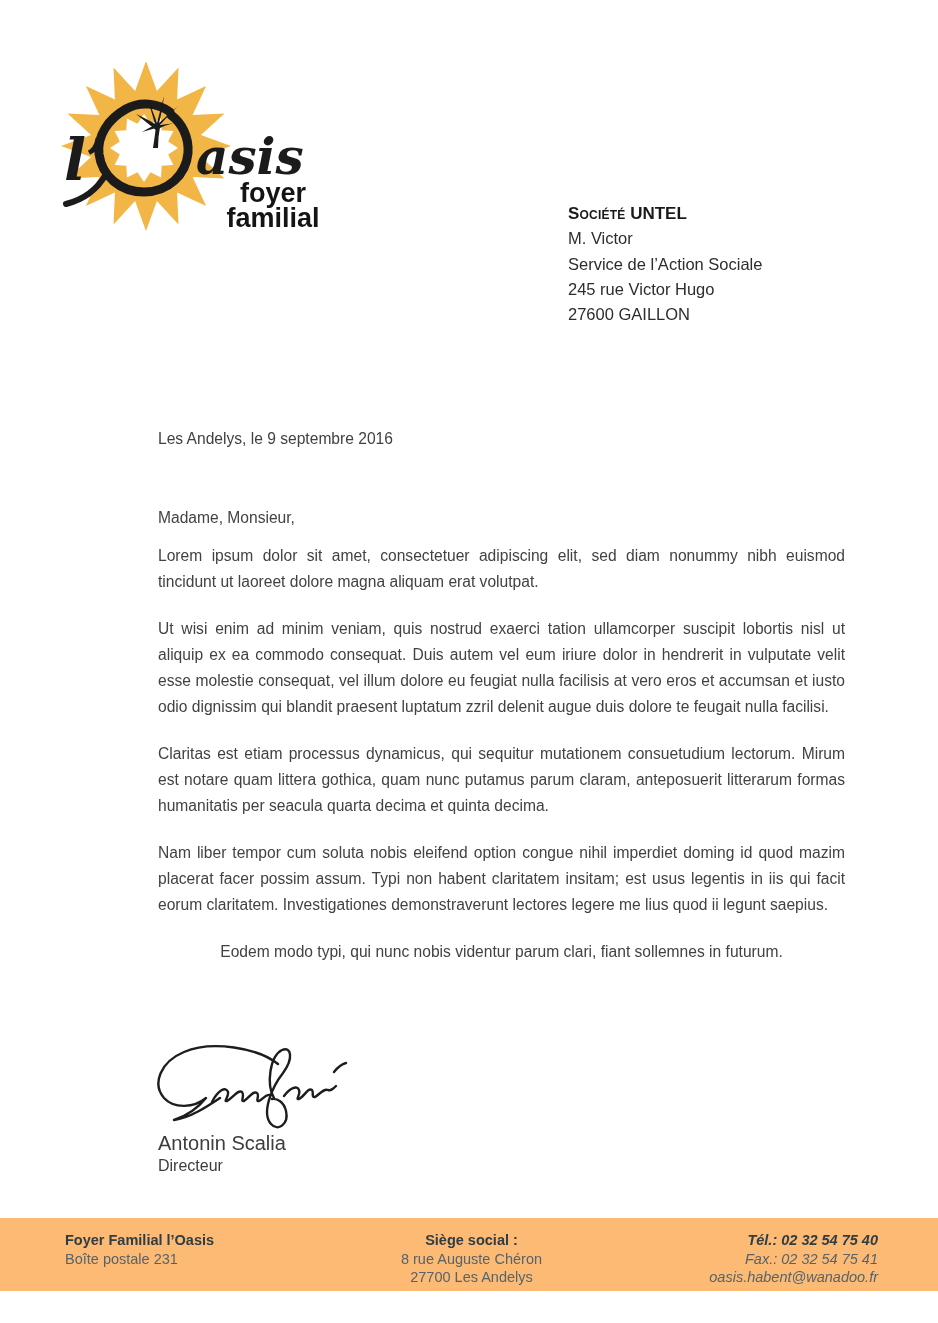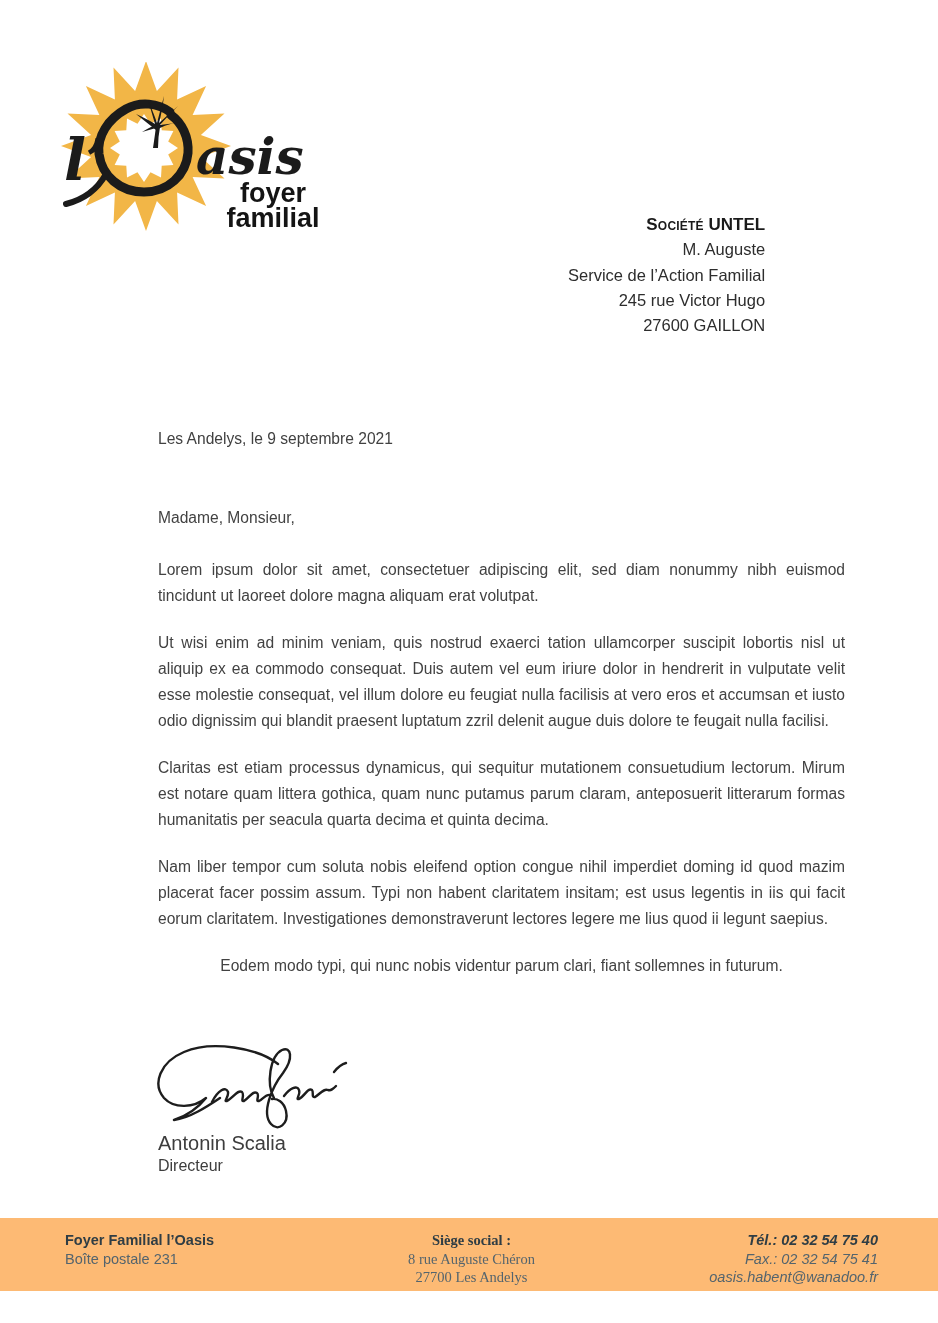--- a/index.html
+++ b/index.html
@@ -6,47 +6,47 @@
   .page {
     position:relative; width:938px; height:1323px; background:#ffffff;
     font-family:"Liberation Sans","DejaVu Sans",sans-serif; overflow:hidden;
   }
 
   
   .logo { position:absolute; left:52px; top:62px; width:290px; height:172px; }
   .logo svg { position:absolute; left:0; top:0; }
 
   
-  .recipient { position:absolute; left:568px; top:212px; font-size:16.5px; line-height:25.3px; color:#2d2d2d;text-align:right; }
+  .recipient { position:absolute; left:568px; top:201px; font-size:16.5px; line-height:25.3px; color:#2d2d2d; }
   .recipient .company { font-weight:bold; color:#1a1a1a; font-size:17px; }
   .recipient .sc { font-variant:small-caps; letter-spacing:0.2px; }
 
   
   .dateline { position:absolute; left:158px; top:430px; font-size:15.6px; color:#414141; }
 
   
   .letter-body { position:absolute; left:158px; top:505px; width:687px; color:#424242; font-size:15.6px; line-height:26px; }
   .letter-body p { margin:0 0 21px 0; text-align:justify; }
-  .letter-body p.salutation { text-align:left; margin-bottom:26px; }
+  .letter-body p.salutation { text-align:left; margin-bottom:12px; }
   .letter-body p:last-child { text-align:center; }
 
   
   .signature-svg { position:absolute; left:150px; top:1040px; }
   .signer-name  { position:absolute; left:158px; top:1132px; font-size:20px; color:#3d3d3d; }
   .signer-title { position:absolute; left:158px; top:1157px; font-size:16px; color:#3d3d3d; }
 
   
   .footer {
     position:absolute; left:0; top:1218px; width:938px; height:73px;
     display:flex; box-sizing:border-box; padding:13px 60px 0 65px;
     font-size:14.5px; line-height:18.6px; color:#54646d;
   }
   .footer .col { flex:1 1 0; }
   .footer .col.left   { text-align:left; }
-  .footer .col.center { text-align:center;font-family:Liberation Serif, serif; }
+  .footer .col.center { text-align:center; }
   .footer .col.right  { text-align:right;font-style:italic; }
   .footer .b { font-weight:bold; color:#2f3d44; }
 </style>
 </head>
 <body>
 
 <div class="page">
 
   <div class="logo">
     <svg width="290" height="172" viewBox="0 0 290 172">
@@ -73,27 +73,27 @@
       <text x="221" y="140" text-anchor="middle" font-family="Liberation Sans, sans-serif" font-weight="bold" font-size="27" fill="#141414">foyer</text>
       <text x="221" y="165" text-anchor="middle" font-family="Liberation Sans, sans-serif" font-weight="bold" font-size="27" fill="#141414">familial</text>
     </svg>
   </div>
 
   <div class="recipient">
     <div class="company">
       <span class="sc">Société</span>
       <span>UNTEL</span>
     </div>
-    <div>M. Auguste</div>
-    <div>Service de l’Action Familial</div>
+    <div>M. Victor</div>
+    <div>Service de l’Action Sociale</div>
     <div>245 rue Victor Hugo</div>
     <div>27600 GAILLON</div>
   </div>
 
-  <div class="dateline">Les Andelys, le 9 septembre 2021</div>
+  <div class="dateline">Les Andelys, le 9 septembre 2016</div>
 
   <div class="letter-body">
     <p class="salutation">Madame, Monsieur,</p>
     <p>Lorem ipsum dolor sit amet, consectetuer adipiscing elit, sed diam nonummy nibh euis­mod tincidunt ut laoreet dolore magna aliquam erat volutpat.</p>
     <p>Ut wisi enim ad minim veniam, quis nostrud exaerci tation ullamcorper suscipit lobortis nisl ut aliquip ex ea commodo consequat. Duis autem vel eum iriure dolor in hendrerit in vulputate velit esse molestie consequat, vel illum dolore eu feugiat nulla facilisis at vero eros et accumsan et iusto odio dignissim qui blandit praesent luptatum zzril delenit augue duis dolore te feugait nulla facilisi.</p>
     <p>Claritas est etiam processus dynamicus, qui sequitur mutationem consuetudium lecto­rum. Mirum est notare quam littera gothica, quam nunc putamus parum claram, antepo­suerit litterarum formas humanitatis per seacula quarta decima et quinta decima.</p>
     <p>Nam liber tempor cum soluta nobis eleifend option congue nihil imperdiet doming id quod mazim placerat facer possim assum. Typi non habent claritatem insitam; est usus le­gentis in iis qui facit eorum claritatem. Investigationes demonstraverunt lectores legere me lius quod ii legunt saepius.</p>
     <p>Eodem modo typi, qui nunc nobis videntur parum clari, fiant sollemnes in futurum.</p>
   </div>
 

